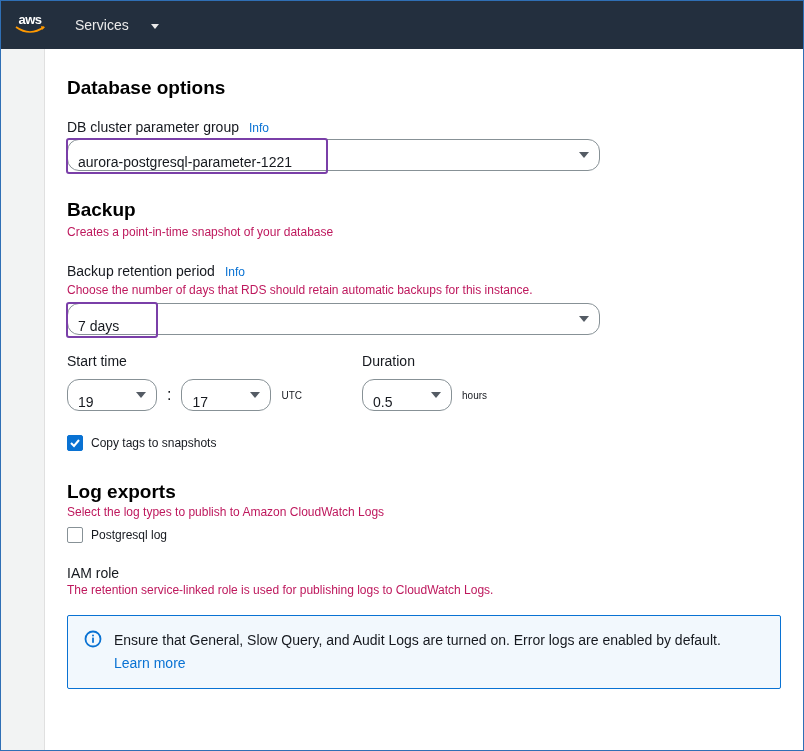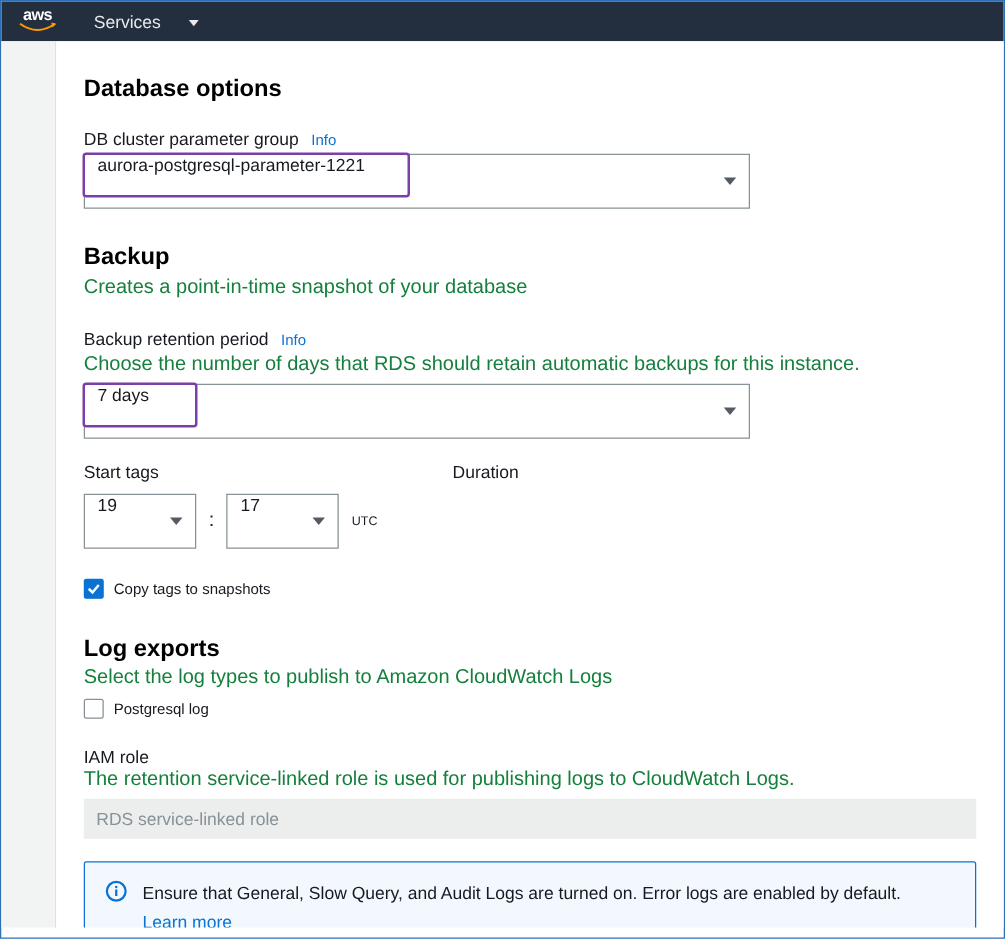--- a/index.html
+++ b/index.html
@@ -10,21 +10,21 @@
     font-size: 14px;
     width: 804px;
     height: 751px;
     overflow: hidden;
     position: relative;
     border: 1px solid #2f6fb5;
   }
   
   .topnav {
     background: #232f3e;
-    height: 32px;
+    height: 48px;
     display: flex;
     align-items: center;
     padding: 0 14px;
     gap: 30px;
   }
   .aws-logo {
     display: flex;
     flex-direction: column;
     align-items: center;
     color: #fff;
@@ -83,32 +83,32 @@
     gap: 10px;
     margin-bottom: 4px;
   }
   .info-link {
     color: #0972d3;
     font-size: 12px;
     font-weight: 400;
     cursor: pointer;
   }
   .hint {
-    font-size: 16px;
-    color: #15803d;
+    font-size: 12px;
+    color: #be185d;
     margin-bottom: 6px;
   }
   
   .select {
     position: relative;
     border: 1px solid #879196;
-    border-radius: 0;
-    height: 44px;
-    display: flex;
-    align-items: flex-start;
+    border-radius: 12px;
+    height: 32px;
+    display: flex;
+    align-items: flex-end;
     padding: 0 30px 0 10px;
     background: #ffffff;
     cursor: pointer;
     font-size: 14px;
     color: #16191f;
   }
   .select .sel-caret {
     position: absolute;
     right: 10px;
     top: 50%;
@@ -231,37 +231,44 @@
       <div class="hint">Choose the number of days that RDS should retain automatic backups for this instance.</div>
       <div class="select wide block-rel">
         <span class="highlight hl-2"></span>
         <span>7 days</span>
         <span class="sel-caret"></span>
       </div>
     </div>
 
     <div class="time-row">
       <div class="time-block">
-        <span class="field-label">Start tags</span>
+        <span class="field-label">Start time</span>
         <div class="time-inline">
           <div class="select small">
             <span>19</span>
             <span class="sel-caret"></span>
           </div>
           <span class="colon">:</span>
           <div class="select small">
             <span>17</span>
             <span class="sel-caret"></span>
           </div>
           <span class="unit">UTC</span>
         </div>
       </div>
 
       <div class="time-block">
         <span class="field-label">Duration</span>
+        <div class="time-inline">
+          <div class="select small">
+            <span>0.5</span>
+            <span class="sel-caret"></span>
+          </div>
+          <span class="unit">hours</span>
+        </div>
       </div>
     </div>
 
     <div class="checkbox">
       <span class="cb-box">
         <svg width="12" height="12" viewBox="0 0 12 12">
             <path d="M2 6 L5 9 L10 3" stroke="#fff" stroke-width="2" fill="none"></path>
           </svg>
       </span>
       <span class="cb-label">Copy tags to snapshots</span>
@@ -273,23 +280,20 @@
     <div class="checkbox" style="margin-top:4px">
       <span class="cb-box empty"></span>
       <span class="cb-label">Postgresql log</span>
     </div>
 
     <div class="block" style="margin-top:22px; margin-bottom:0">
       <div class="field-label" style="margin-bottom:2px">
         <span>IAM role</span>
       </div>
       <div class="hint">The retention service-linked role is used for publishing logs to CloudWatch Logs.</div>
-      <div class="iam-disabled">
-        <span>RDS service-linked role</span>
-      </div>
     </div>
 
     <div class="alert">
       <span class="info-icon">
         <svg width="18" height="18" viewBox="0 0 18 18">
           <circle cx="9" cy="9" r="7.5" stroke="#0972d3" stroke-width="1.8" fill="none"></circle>
           <circle cx="9" cy="5.5" r="1" fill="#0972d3"></circle>
           <rect x="8.1" y="7.6" width="1.8" height="5.2" fill="#0972d3"></rect>
         </svg>
       </span>

